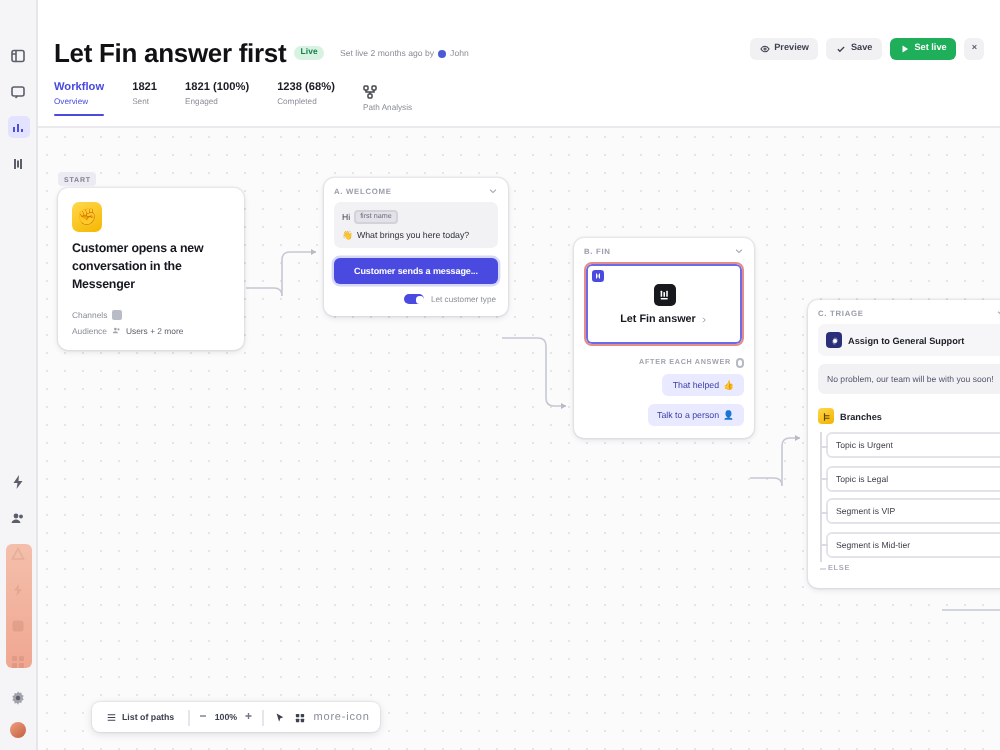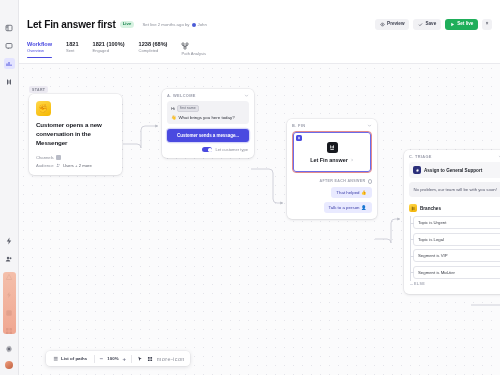--- a/index.html
+++ b/index.html
@@ -43,21 +43,21 @@
     background:linear-gradient(180deg,#f4b9a2,#ef9e86);
     opacity:.9;
   }
 
   
   .hdr {
     position:absolute; left:19px; top:0; right:0; height:64px;
     background:#ffffff; border-bottom:1px solid #eaeaee;
   }
   .hdr-top { position:absolute; left:8px; top:19px; display:flex; align-items:center; gap:4px; }
-  .title { font-size:10px; font-weight:bold; color:#111114; letter-spacing:-.15px; }
+  .title { font-size:13px; font-weight:bold; color:#111114; letter-spacing:-.15px; }
   .live-badge {
     font-size:4.2px; font-weight:bold; color:#14804a;
     background:#d7f2e1; border-radius:5px; padding:1px 3px;
     letter-spacing:.1px; line-height:1;
   }
   .meta { font-size:4.3px; color:#8b8e99; display:flex; align-items:center; gap:2px; margin-left:4px; }
   .meta-dot { width:4px;height:4px;border-radius:50%;background:#4b5bd6; display:inline-block; flex:none;}
 
   .hdr-actions { position:absolute; right:8px; top:19px; display:flex; align-items:center; gap:4px; }
   .btn {

